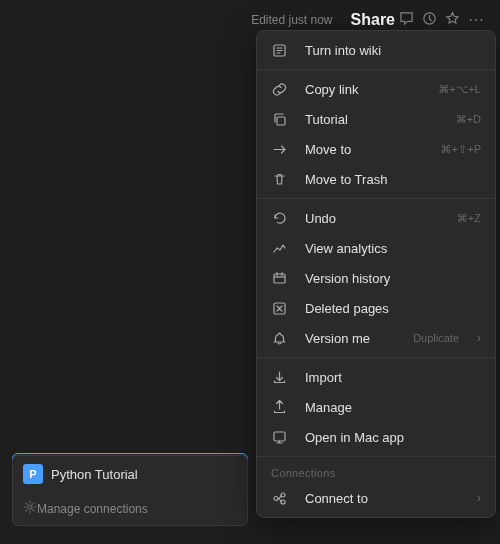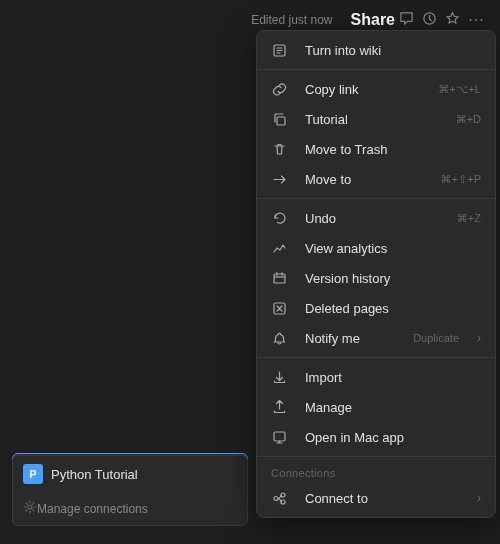--- a/index.html
+++ b/index.html
@@ -245,34 +245,34 @@
         <path d="M3 10V3a1 1 0 0 1 1-1h7" stroke="#aaa" stroke-width="1.2" stroke-linecap="round"></path>
       </svg>
     </span>
     <span class="item-label">Tutorial</span>
     <span class="item-shortcut">⌘+D</span>
   </div>
 
   <div class="menu-item">
     <span class="item-icon">
       <svg width="15" height="15" viewBox="0 0 15 15" fill="none">
-        <path d="M3 4h9M6 4V2.5h3V4M5 4l.5 8h4L10 4" stroke="#aaa" stroke-width="1.2" stroke-linecap="round" stroke-linejoin="round"></path>
-      </svg>
-    </span>
-    <span class="item-label">Move to Trash</span>
-  </div>
-
-  <div class="menu-item">
-    <span class="item-icon">
-      <svg width="15" height="15" viewBox="0 0 15 15" fill="none">
         <path d="M2 7.5h11M9.5 4l3.5 3.5-3.5 3.5" stroke="#aaa" stroke-width="1.2" stroke-linecap="round" stroke-linejoin="round"></path>
       </svg>
     </span>
     <span class="item-label">Move to</span>
     <span class="item-shortcut">⌘+⇧+P</span>
+  </div>
+
+  <div class="menu-item">
+    <span class="item-icon">
+      <svg width="15" height="15" viewBox="0 0 15 15" fill="none">
+        <path d="M3 4h9M6 4V2.5h3V4M5 4l.5 8h4L10 4" stroke="#aaa" stroke-width="1.2" stroke-linecap="round" stroke-linejoin="round"></path>
+      </svg>
+    </span>
+    <span class="item-label">Move to Trash</span>
   </div>
 
   <div class="menu-divider"></div>
 
   <div class="menu-item">
     <span class="item-icon">
       <svg width="15" height="15" viewBox="0 0 15 15" fill="none">
         <path d="M3 7A5 5 0 1 1 5.5 11.5" stroke="#aaa" stroke-width="1.2" stroke-linecap="round"></path>
         <path d="M3 4v3h3" stroke="#aaa" stroke-width="1.2" stroke-linecap="round" stroke-linejoin="round"></path>
       </svg>
@@ -311,21 +311,21 @@
     <span class="item-label">Deleted pages</span>
   </div>
 
   <div class="menu-item">
     <span class="item-icon">
       <svg width="15" height="15" viewBox="0 0 15 15" fill="none">
         <path d="M7.5 2a1 1 0 0 1 1 1v.5A4 4 0 0 1 11.5 7.5v2l1 1.5H2.5l1-1.5v-2A4 4 0 0 1 6.5 3.5V3a1 1 0 0 1 1-1z" stroke="#aaa" stroke-width="1.2"></path>
         <path d="M6 11.5a1.5 1.5 0 0 0 3 0" stroke="#aaa" stroke-width="1.2"></path>
       </svg>
     </span>
-    <span class="item-label">Notify me</span>
+    <span class="item-label">Version me</span>
     <span class="item-shortcut">Duplicate</span>
     <span class="item-arrow">›</span>
   </div>
 
   <div class="menu-divider"></div>
 
   <div class="menu-item">
     <span class="item-icon">
       <svg width="15" height="15" viewBox="0 0 15 15" fill="none">
         <path d="M7.5 2v8M4.5 7.5l3 3 3-3" stroke="#aaa" stroke-width="1.2" stroke-linecap="round" stroke-linejoin="round"></path>

